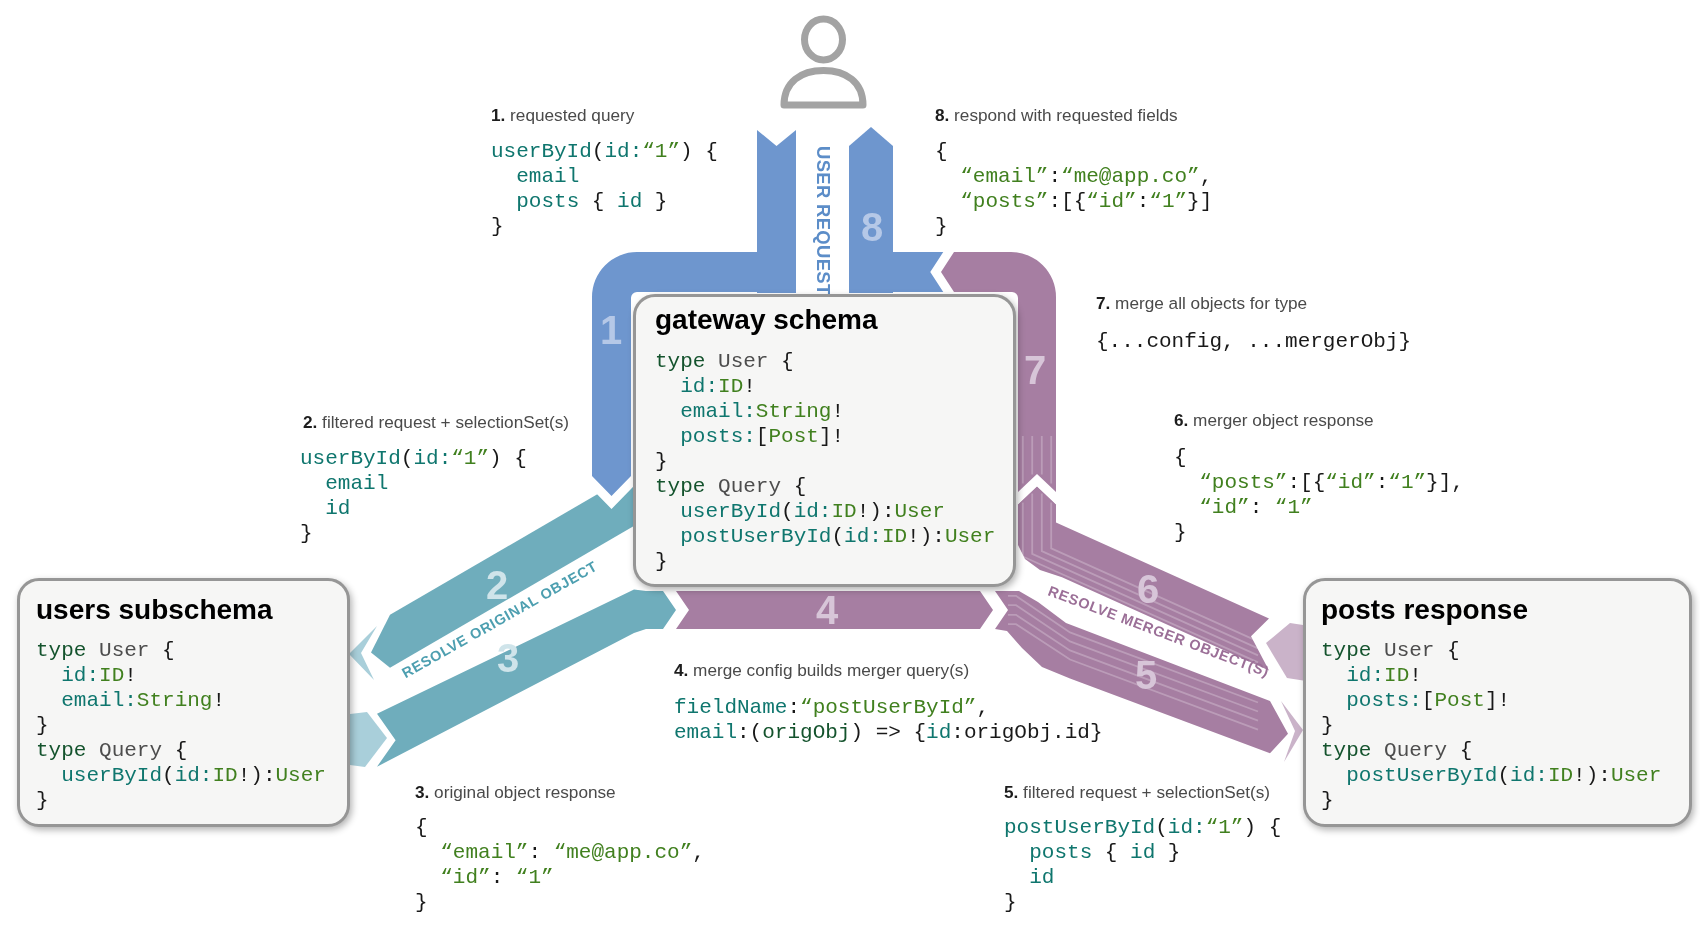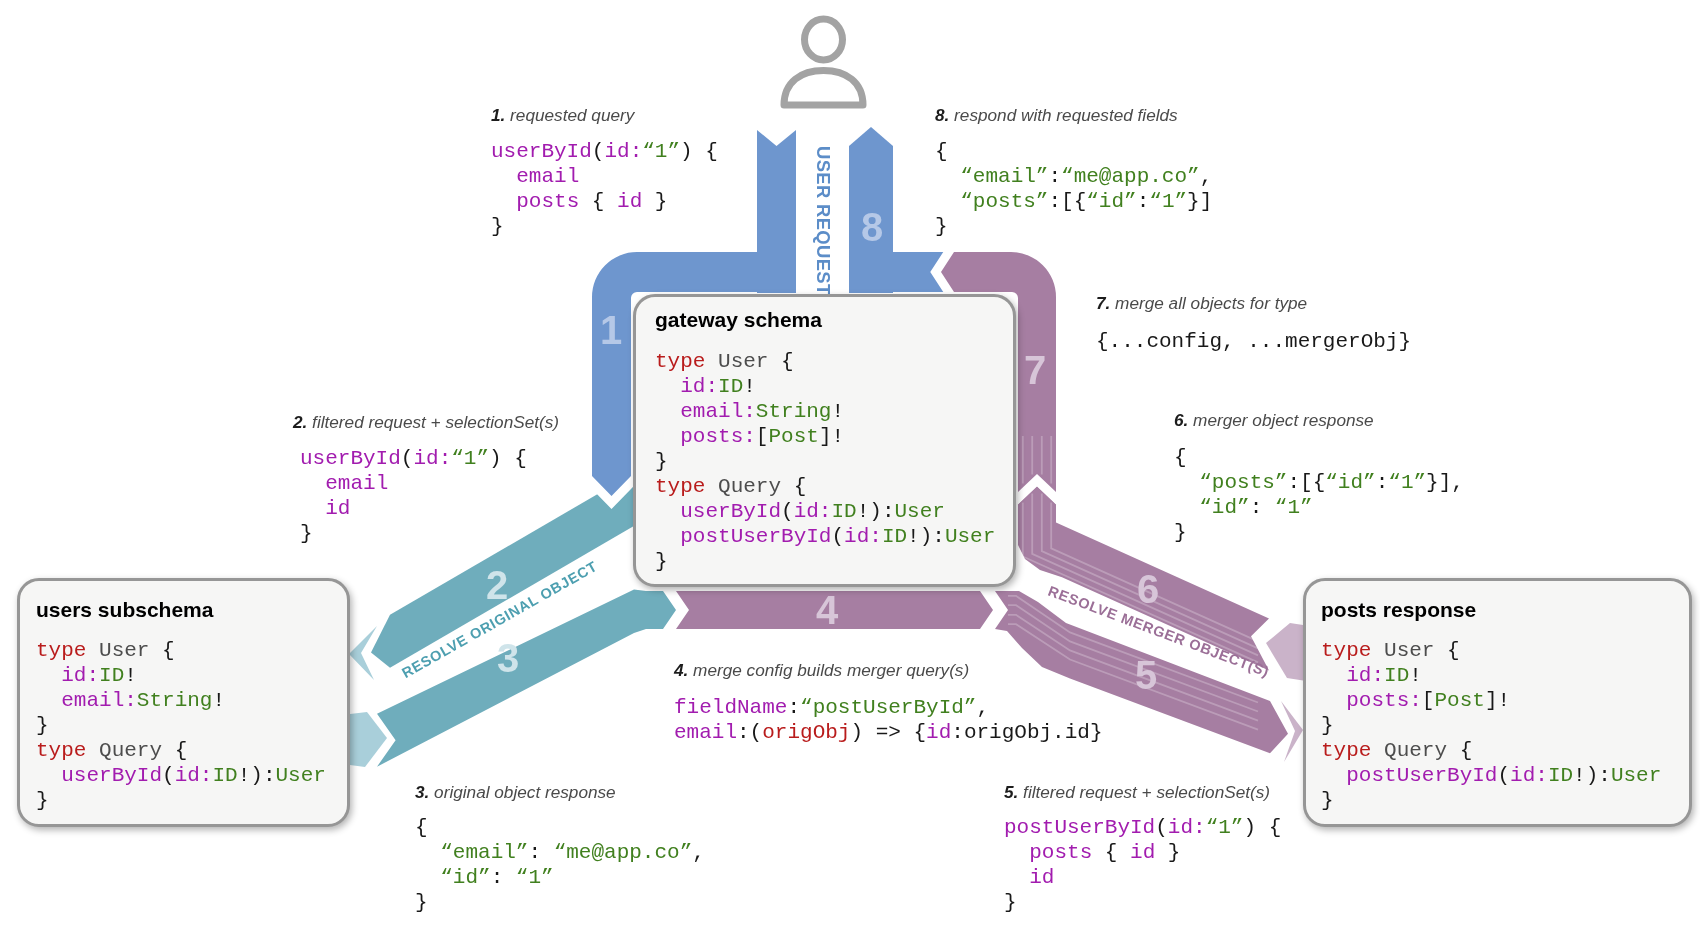--- a/index.html
+++ b/index.html
@@ -1,21 +1,21 @@
 <!DOCTYPE html>
 <html><head><meta charset="utf-8">
 <style>
 html,body{margin:0;padding:0}
 body{width:1700px;height:950px;background:#fff;font-family:"Liberation Sans",sans-serif;position:relative;overflow:hidden}
-.ann{position:absolute;font-style:italic;font-size:17.2px;line-height:18px;color:#4a4a4a;white-space:pre}
+.ann{position:absolute;font-size:17.2px;line-height:18px;color:#4a4a4a;white-space:pre}
 .ann b{color:#1d1d1d;font-weight:bold}
 .code{position:absolute;font-family:"Liberation Mono",monospace;font-size:21px;line-height:25px;white-space:pre;color:#191919}
-.k{color:#a21caf}.s{color:#41801f}.r{color:#b91c1c}.g{color:#4d4d4d}
+.k{color:#0f766e}.s{color:#41801f}.r{color:#14532d}.g{color:#4d4d4d}
 .box{position:absolute;background:#f6f6f5;border:3px solid #969696;border-radius:22px;box-shadow:2px 3px 7px rgba(0,0,0,0.3)}
-.bt{position:absolute;font-weight:bold;font-size:21px;line-height:25px;color:#000}
+.bt{position:absolute;font-weight:bold;font-size:28px;line-height:25px;color:#000}
 </style></head><body>
 
 <svg width="1700" height="950" viewBox="0 0 1700 950" style="position:absolute;left:0;top:0">
     <path d="M377.0,626.0 L349.0,654.0 L374.0,680.0 L361.0,653.0 Z" fill="#a9cfda"></path>
     <path d="M350.0,714.0 L367.0,712.0 L387.0,738.0 L365.0,767.0 L350.0,765.0 Z" fill="#a9cfda"></path>
     <path d="M1281.0,701.0 L1303.0,730.0 L1284.0,762.0 L1295.0,731.0 Z" fill="#cab3c9"></path>
     <path d="M1303.0,625.0 L1290.0,623.0 L1266.0,643.0 L1287.0,678.0 L1303.0,680.5 Z" fill="#cab3c9"></path>
     <path d="M633.0,473.5 L390.0,614.8 L371.0,652.4 L390.0,667.8 L633.0,526.5 Z" fill="#6fadbc"></path>
     <path d="M377.0,713.7 L634.0,589.5 L646.0,591.0 L663.0,591.0 L676.0,610.0 L663.0,629.0 L646.0,629.0 L634.0,633.0 L377.0,766.7 L395.6,740.2 Z" fill="#6fadbc"></path>
     <path d="M1018.0,504.0 L1037.0,486.0 L1056.0,504.0 L1056.0,522.5 L1269.0,618.4 L1251.0,636.3 L1269.0,670.4 L1062.0,577.3 L1040.0,570.0 L1025.0,559.0 L1018.0,545.0 Z" fill="#a67ea2"></path>
@@ -83,21 +83,21 @@
 }</div>
 <div class="code" style="left:1321px;top:637.5px"><span class="r">type</span> <span class="g">User</span> {
   <span class="k">id:</span><span class="s">ID</span>!
   <span class="k">posts:</span>[<span class="s">Post</span>]!
 }
 <span class="r">type</span> <span class="g">Query</span> {
   <span class="k">postUserById</span>(<span class="k">id:</span><span class="s">ID</span>!):<span class="s">User</span>
 }</div>
 <div class="ann" style="left:491px;top:106px"><b>1.</b> requested query</div>
 <div class="ann" style="left:935px;top:106px"><b>8.</b> respond with requested fields</div>
-<div class="ann" style="left:293px;top:413px"><b>2.</b> filtered request + selectionSet(s)</div>
+<div class="ann" style="left:303px;top:413px"><b>2.</b> filtered request + selectionSet(s)</div>
 <div class="ann" style="left:1174px;top:411px"><b>6.</b> merger object response</div>
 <div class="ann" style="left:1096px;top:294px"><b>7.</b> merge all objects for type</div>
 <div class="ann" style="left:674px;top:661px"><b>4.</b> merge config builds merger query(s)</div>
 <div class="ann" style="left:415px;top:783px"><b>3.</b> original object response</div>
 <div class="ann" style="left:1004px;top:783px"><b>5.</b> filtered request + selectionSet(s)</div>
 <div class="code" style="left:491px;top:138.5px"><span class="k">userById</span>(<span class="k">id:</span><span class="s">“1”</span>) {
   <span class="k">email</span>
   <span class="k">posts</span> { <span class="k">id</span> }
 }</div>
 <div class="code" style="left:935px;top:138.5px">{

